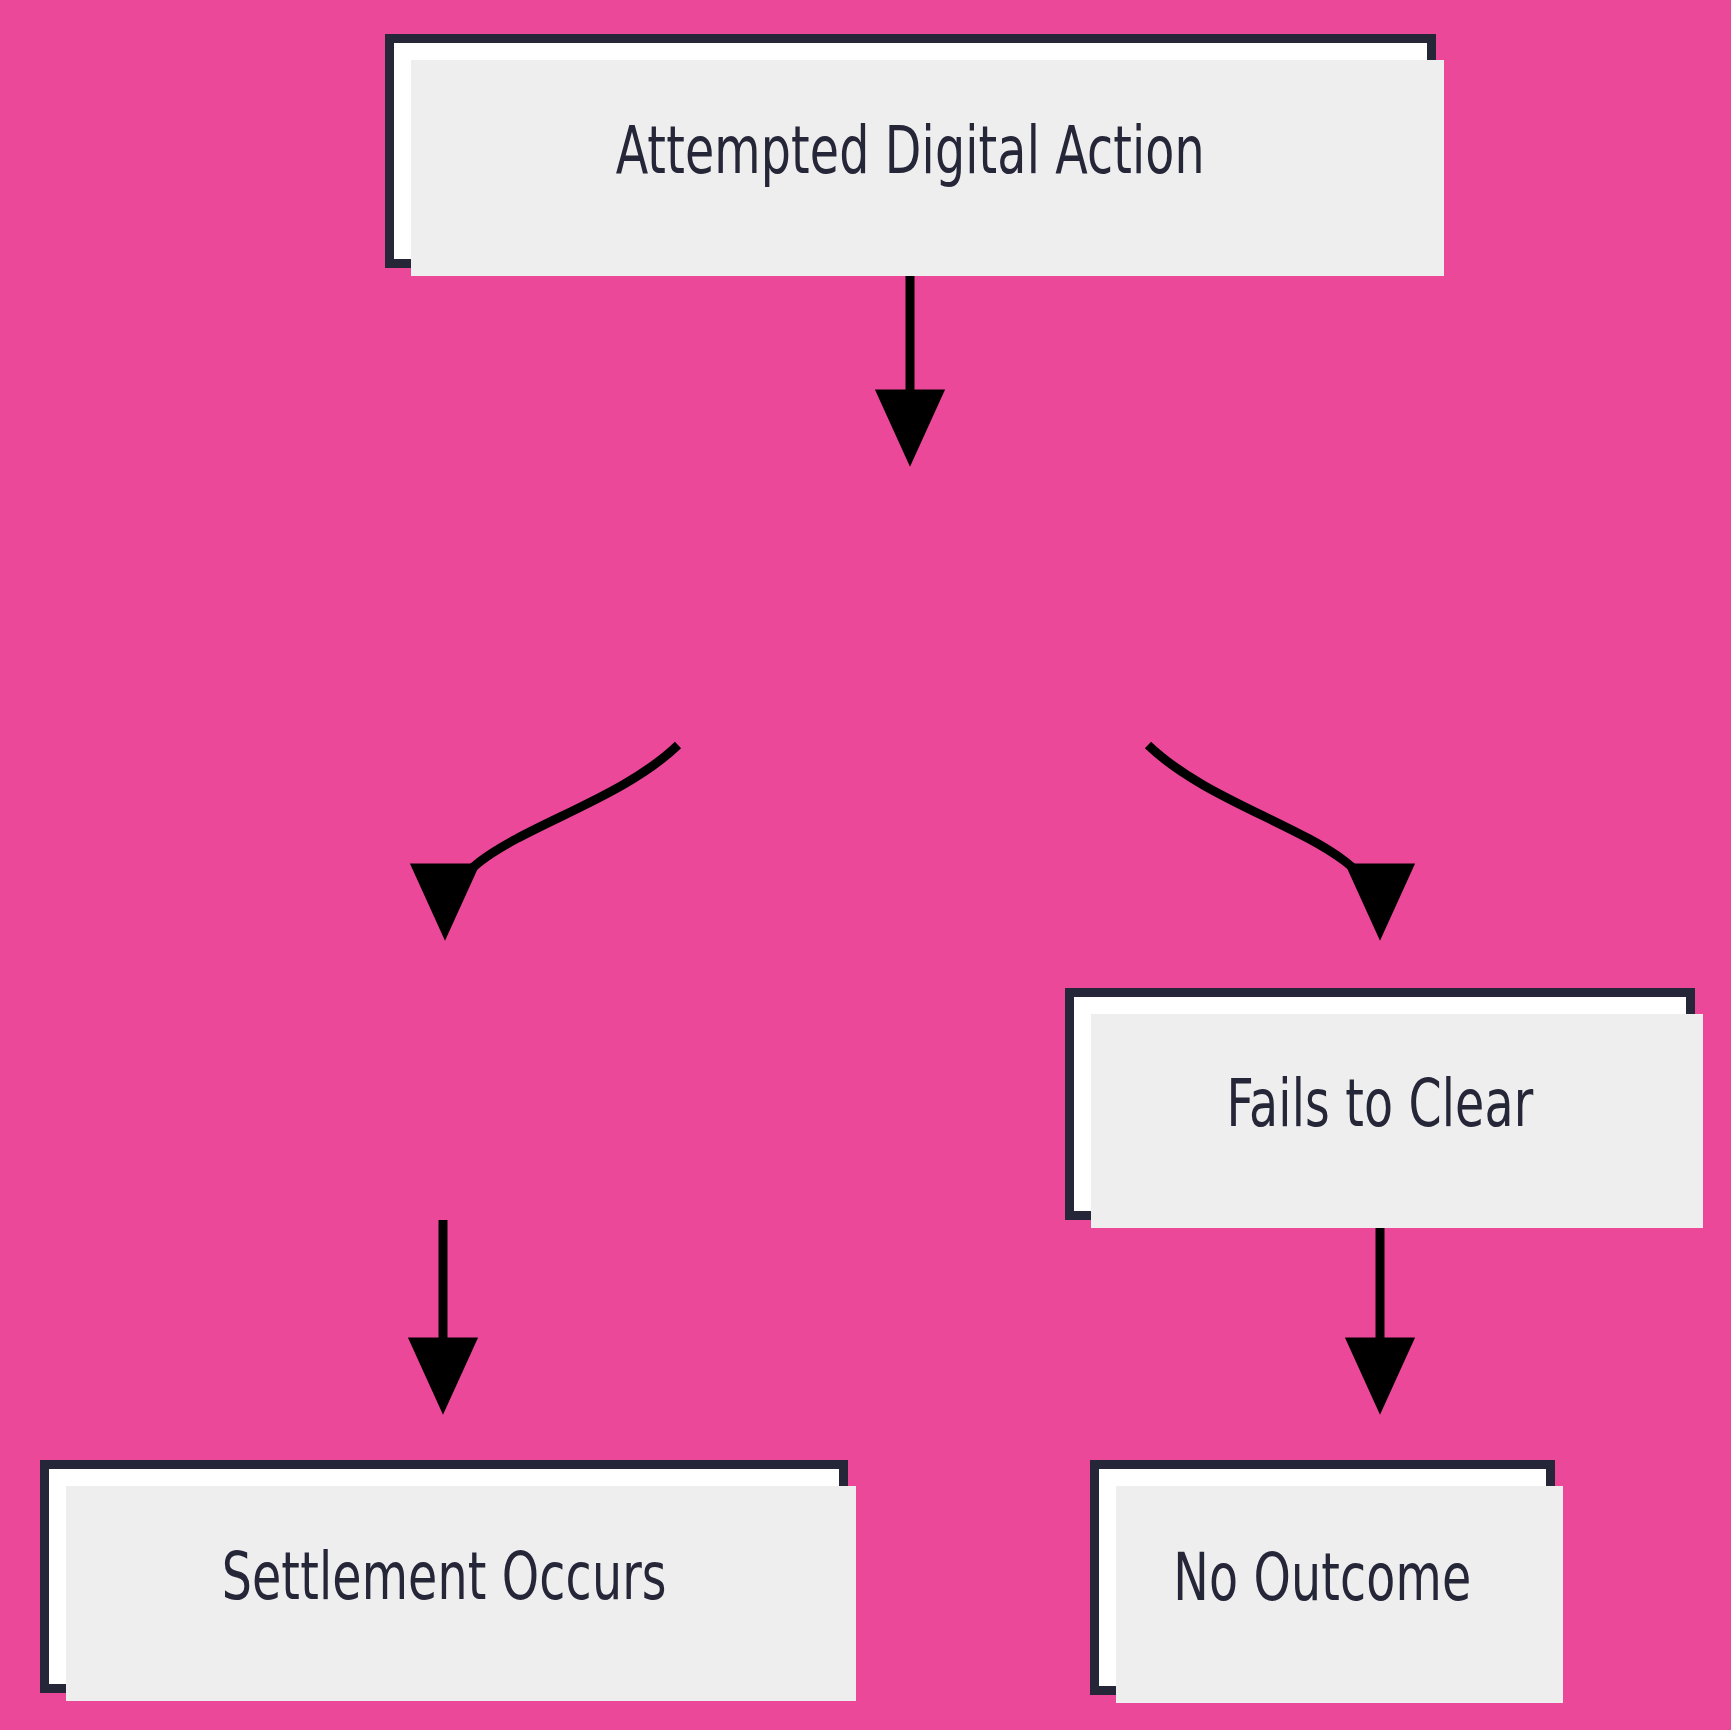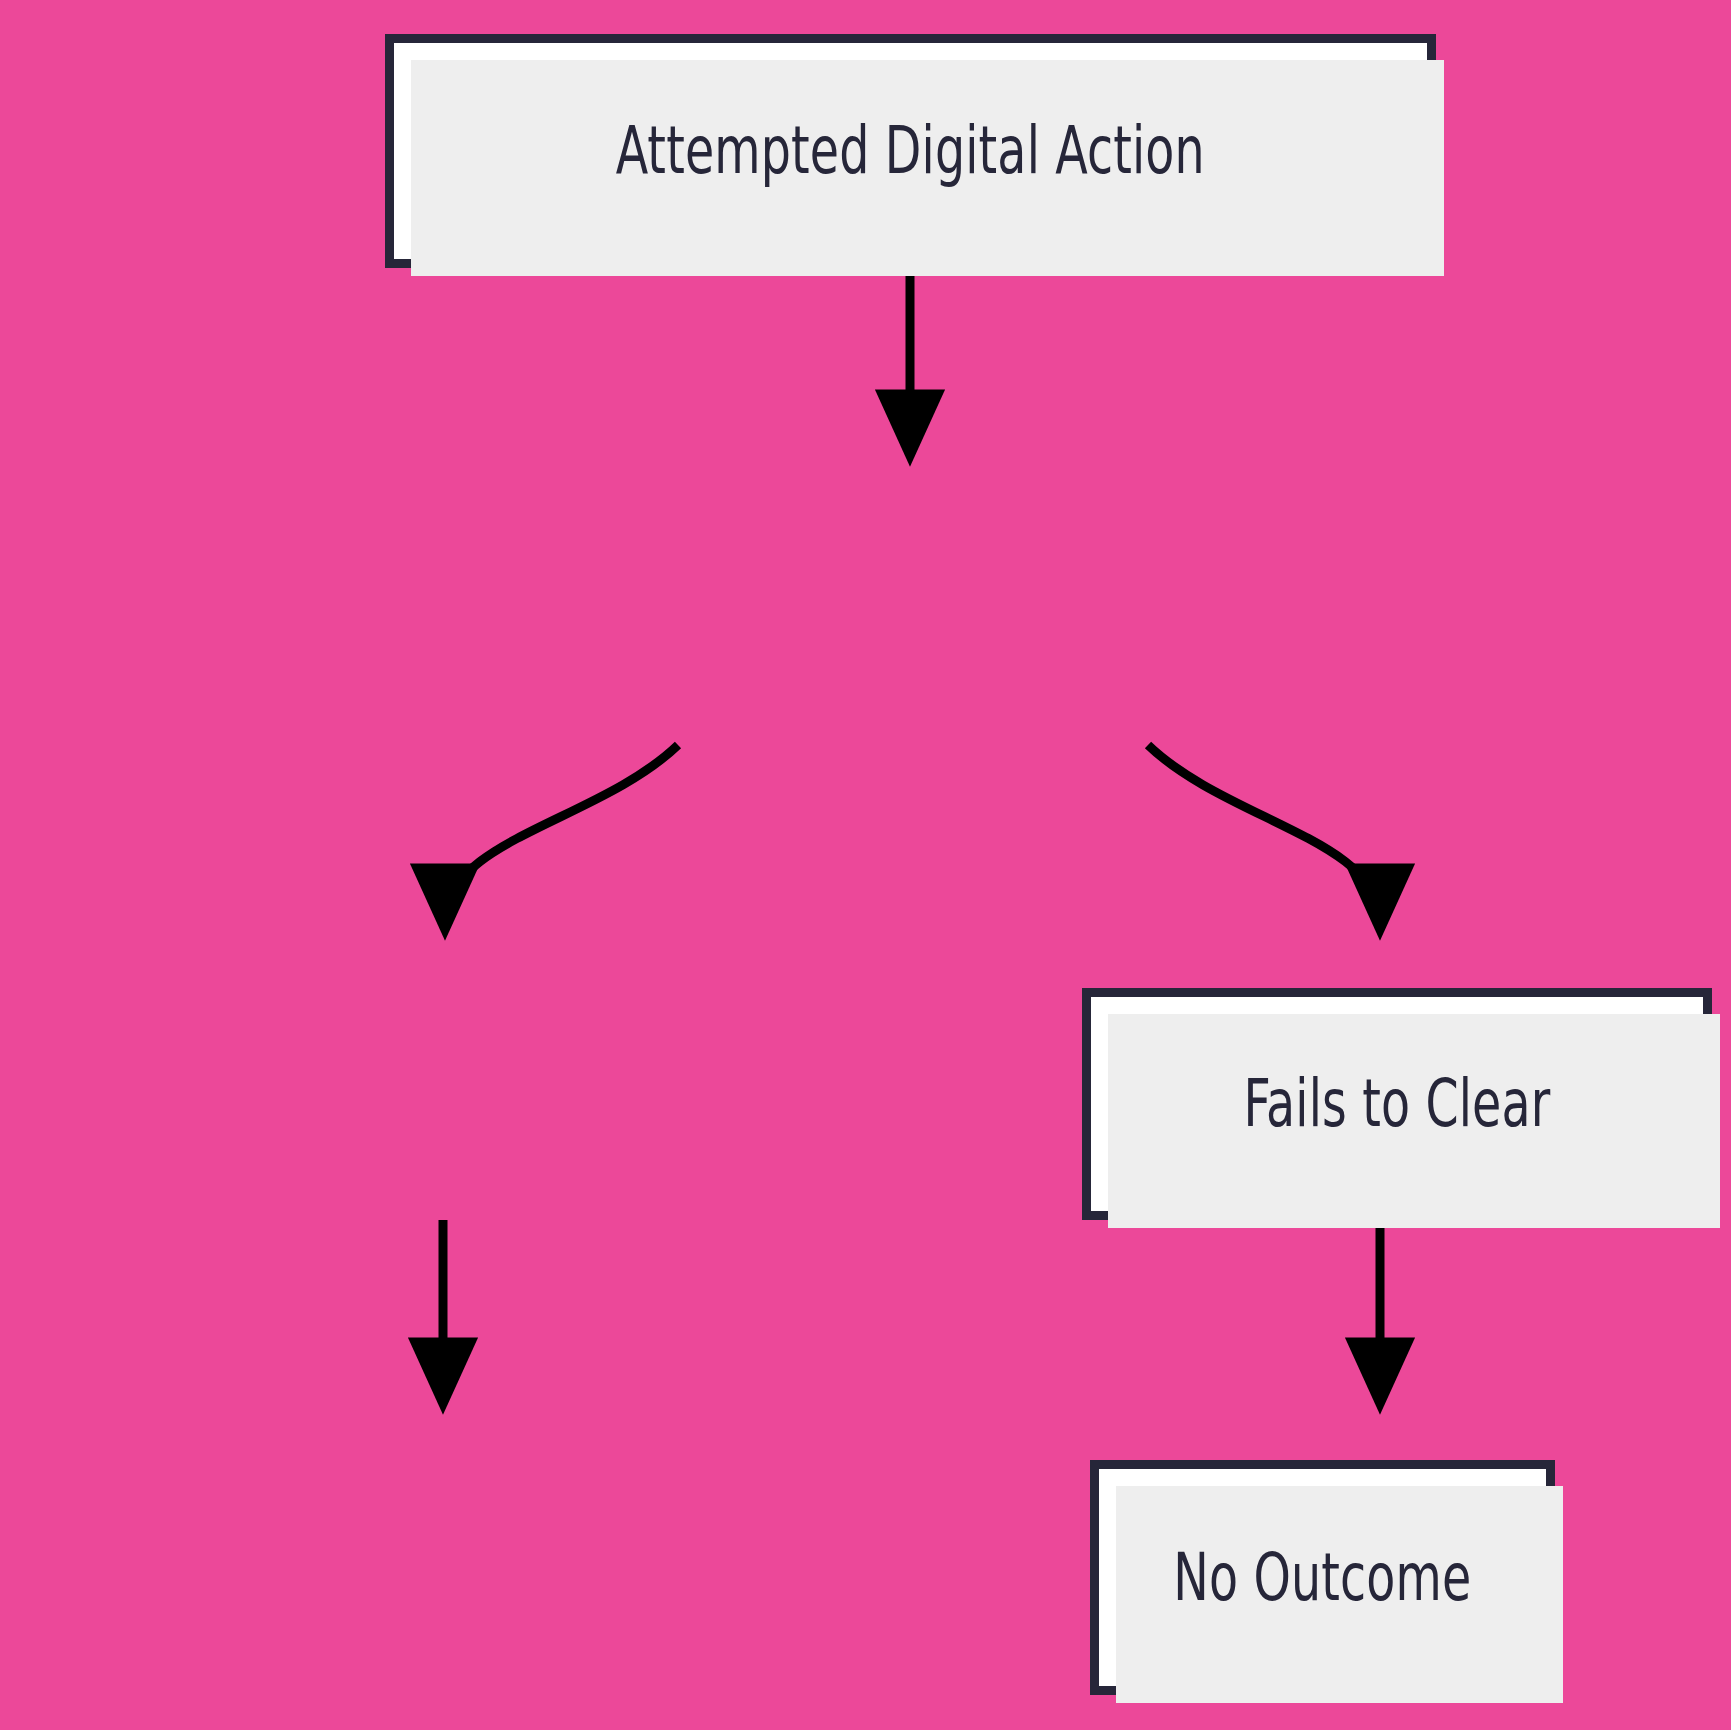--- a/index.html
+++ b/index.html
@@ -51,21 +51,21 @@
     letter-spacing: 0.2px;
     white-space: nowrap;
     transform: scaleX(0.80);
     transform-origin: center center;
   }
 
   
   #node-attempted-action { left: 385px;  top: 34px;   width: 1051px; height: 234px; }
   #node-legitimacy-check { left: 522px;  top: 512px;  width: 776px;  height: 233px; }
   #node-clears-execution { left: 68px;   top: 988px;  width: 750px;  height: 232px; }
-  #node-fails-to-clear   { left: 1065px; top: 988px;  width: 630px;  height: 232px; margin-left: 17px; }
+  #node-fails-to-clear   { left: 1065px; top: 988px;  width: 630px;  height: 232px; }
   #node-settlement       { left: 40px;   top: 1460px; width: 808px;  height: 233px; }
   #node-no-outcome       { left: 1090px; top: 1460px; width: 465px;  height: 235px; }
 </style>
 </head>
 <body>
 
 <div id="canvas">
 
   <svg id="edge-layer" viewBox="0 0 1731 1730">
     <defs>
@@ -88,18 +88,21 @@
   <div class="node" id="node-attempted-action">
     <span class="node-label">Attempted Digital Action</span>
   </div>
 
 
 
   <div class="node" id="node-fails-to-clear">
     <span class="node-label">Fails to Clear</span>
   </div>
 
+  <div class="node" id="node-settlement">
+    <span class="node-label">Settlement Occurs</span>
+  </div>
 
   <div class="node" id="node-no-outcome">
     <span class="node-label">No Outcome</span>
   </div>
 
 </div>
 
 </body></html>

